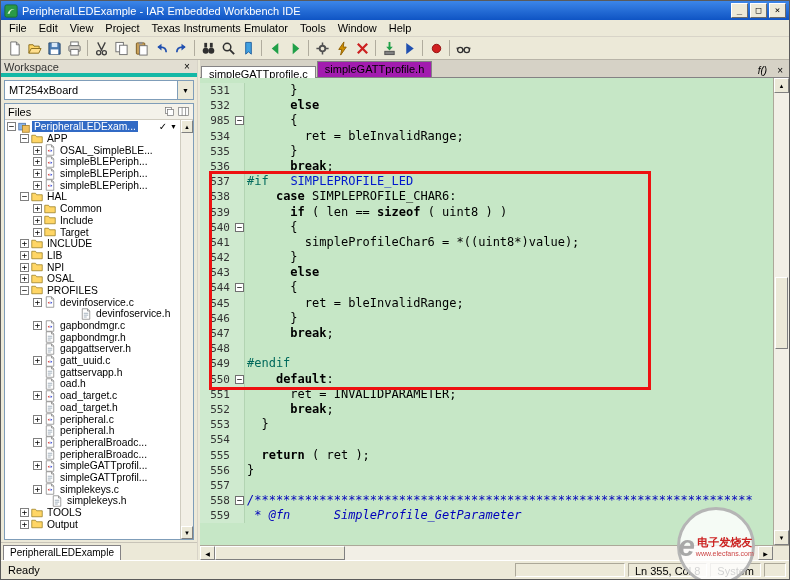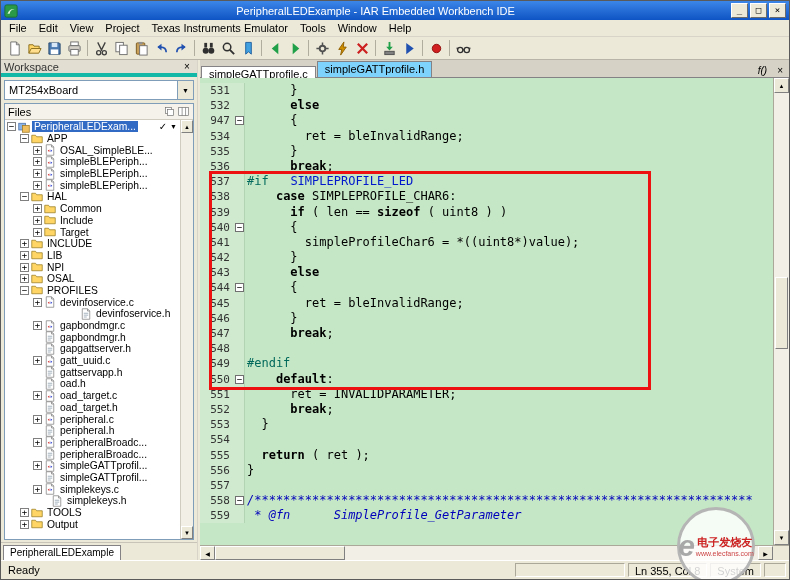--- a/index.html
+++ b/index.html
@@ -2,21 +2,21 @@
 <html style="--chrome: #ece9d8; --titlebar_top: #3c86e8; --titlebar_bottom: #0f54c4; --editor_bg: #c6e7c6; --gutter_bg: #cfeacf; --annotation_red: #ee1111; --preprocessor: #00695c; --macro: #0018cc; --comment: #0000bb; --selection: #316ac5;"><head>
 <meta charset="utf-8">
 <style>
   * { margin:0; padding:0; box-sizing:border-box; }
   html,body { width:790px; height:580px; overflow:hidden; }
   body { font-family:"Liberation Sans","DejaVu Sans",sans-serif; font-size:11px; color:#000; background:#ece9d8; }
   .window { width:790px; height:580px; display:flex; flex-direction:column; border:1px solid #5a5a5a; overflow:hidden; position:relative; background:var(--chrome); }
 
   
   .titlebar { height:19px; background:linear-gradient(180deg,var(--titlebar_top),var(--titlebar_bottom)); display:flex; align-items:center; padding:0 3px; flex:none; }
-  .title-text { flex:1; text-align:center; color:#fff; font-size:11px; white-space:nowrap; overflow:hidden; }
+  .title-text { flex:1; text-align:left; color:#fff; font-size:11px; white-space:nowrap; overflow:hidden; }
   .win-btn { width:17px; height:15px; margin-left:2px; background:#ece9d8; border:1px solid; border-color:#fff #6a6a6a #6a6a6a #fff; font-size:9px; line-height:13px; text-align:center; font-family:"DejaVu Sans Mono",monospace; }
   .app-icon { width:14px; height:14px; margin-right:4px; flex:none; }
 
   
   .menubar { height:17px; display:flex; align-items:center; background:var(--chrome); border-bottom:1px solid #d8d4c8; padding-left:2px; flex:none; }
   .menu-item { padding:1px 6px; white-space:nowrap; }
 
   
   .toolbar { height:23px; display:flex; align-items:center; background:var(--chrome); border-bottom:1px solid #b8b4a8; padding-left:3px; flex:none; }
   .tbtn { width:20px; height:19px; display:flex; align-items:center; justify-content:center; border:1px solid transparent; }
@@ -50,21 +50,21 @@
   .tree-vsb { width:13px; flex:none; background:#f2efe6; border-left:1px solid #d0ccc0; display:flex; flex-direction:column; justify-content:space-between; }
   .sb-btn { height:13px; background:#ece9d8; border:1px solid; border-color:#fff #808080 #808080 #fff; font-size:6px; display:flex; align-items:center; justify-content:center; }
   .ws-tabs { height:18px; flex:none; display:flex; align-items:flex-end; padding-left:2px; border-top:1px solid #c8c4b8; }
   .ws-tab { background:#fff; border:1px solid #848284; border-bottom:none; padding:1px 6px 2px 6px; font-size:10px; white-space:nowrap; }
 
   .splitter { width:3px; flex:none; background:var(--chrome); border-left:1px solid #d8d4c8; }
 
   
   .editor { flex:1; display:flex; flex-direction:column; min-width:0; background:#d6d2c6; }
   .tabbar { height:18px; flex:none; display:flex; align-items:flex-end; background:#d6d2c6; border-bottom:1px solid #848284; padding-left:1px; }
-  .etab { padding:1px 7px 2px 7px; border:1px solid #848284; border-bottom:none; background:#7dd3fc; font-size:11px; white-space:nowrap; margin-right:1px; }
+  .etab { padding:1px 7px 2px 7px; border:1px solid #848284; border-bottom:none; background:#a21caf; font-size:11px; white-space:nowrap; margin-right:1px; }
   .etab.active { background:#fff; position:relative; top:6px; padding-bottom:3px; }
   .tabbar-right { margin-left:auto; display:flex; align-items:center; padding-right:2px; gap:2px; }
   .fn-btn { font-size:10px; font-style:italic; padding:0 3px; border:1px solid transparent; }
   .tab-close { font-size:10px; padding:0 3px; border:1px solid transparent; }
 
   .code-row { flex:1; display:flex; min-height:0; }
   .code-pane { flex:1; position:relative; background:var(--editor_bg); overflow:hidden; padding-top:5px; }
   .code-line { height:15.2px; line-height:15.2px; display:flex; font-family:"DejaVu Sans Mono",monospace; font-size:12px; }
   .ln { width:34px; flex:none; text-align:right; padding-right:4px; color:#333; background:var(--gutter_bg); font-size:11px; }
   .foldm { width:11px; flex:none; background:var(--gutter_bg); position:relative; border-right:1px solid #b2d4b2; }
@@ -703,21 +703,21 @@
                 <span class="ln">531</span>
                 <span class="foldm"></span>
                 <span class="code-text"><span>      }</span></span>
               </div>
               <div class="code-line">
                 <span class="ln">532</span>
                 <span class="foldm"></span>
                 <span class="code-text"><span>      </span><span class="k">else</span></span>
               </div>
               <div class="code-line">
-                <span class="ln">947</span>
+                <span class="ln">985</span>
                 <span class="foldm">
                   <span class="fbox">−</span>
                 </span>
                 <span class="code-text"><span>      {</span></span>
               </div>
               <div class="code-line">
                 <span class="ln">534</span>
                 <span class="foldm"></span>
                 <span class="code-text"><span>        ret = bleInvalidRange;</span></span>
               </div>

